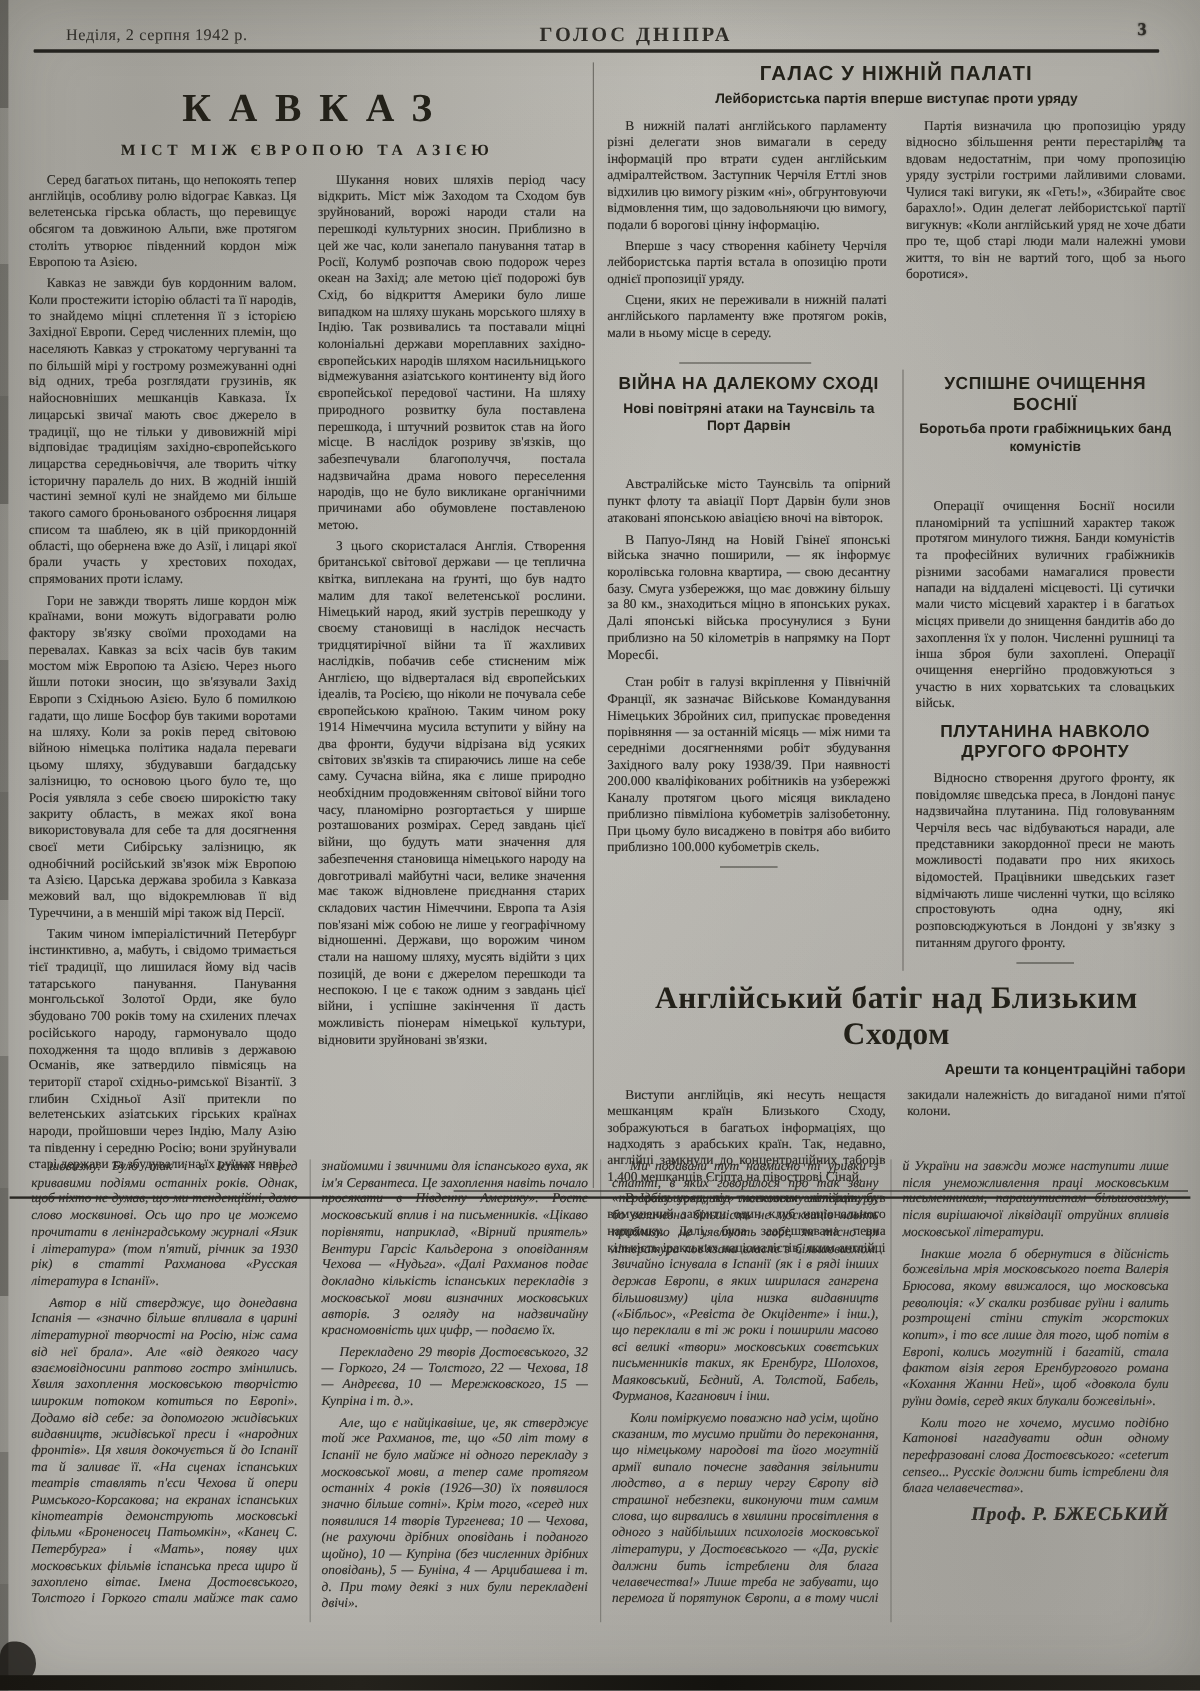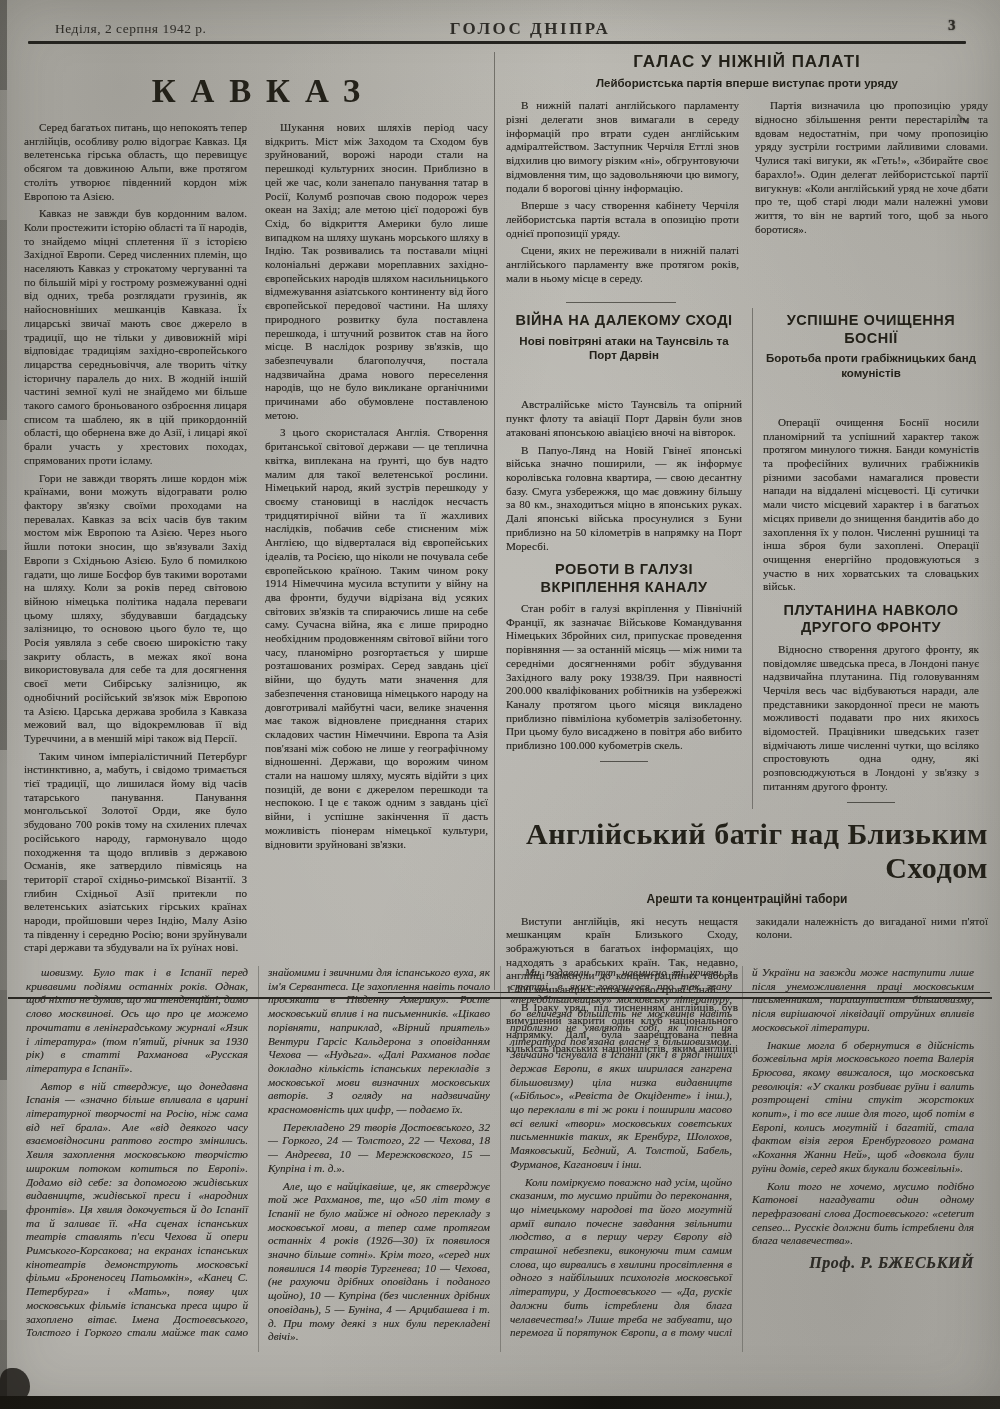--- a/index.html
+++ b/index.html
@@ -42,22 +42,22 @@
   .end-rule{width:110px;height:1px;background:rgba(40,38,33,.65);margin:3px 0 5px 60px;}
   .subrow{display:flex;margin-top:4px;min-height:424px;}
   .subcol-l{width:246px;padding-right:10px;}
   .vrule-sub{width:1px;background:rgba(45,43,38,.45);}
   .subcol-r{width:226px;padding-left:10px;}
   .sub-title{font-size:14.5px;font-weight:bold;text-align:center;letter-spacing:.5px;line-height:1.2;margin-top:4px;}
   .sub-sub{font-size:11.5px;font-weight:bold;text-align:center;margin:4px 0 6px;line-height:1.25;}
   .body-block{overflow:hidden;margin-top:36px;}
   .end-dash{width:48px;height:1px;background:rgba(40,38,33,.7);margin:4px auto 6px;}
   .whip{margin-top:8px;}
-  .whip-title{font-size:30px;font-weight:bold;text-align:right;letter-spacing:.5px;}
-  .whip-sub{font-size:12px;font-weight:bold;text-align:center;margin-top:7px;}
+  .whip-title{font-size:26px;font-weight:bold;text-align:center;letter-spacing:.5px;}
+  .whip-sub{font-size:12px;font-weight:bold;text-align:right;margin-top:7px;}
   .whip-cols{margin-top:9px;height:162px;column-count:2;column-gap:18px;column-fill:auto;overflow:hidden;}
   
   .rule-bottom-a{position:absolute;left:8px;top:997px;width:984px;height:2px;background:#2a2823;}
   .rule-bottom-b{position:absolute;left:378px;top:992px;width:612px;height:1px;background:#2a2823;}
   
   .bottom-cols{position:absolute;left:26px;top:966px;width:948px;height:386px;
     column-count:4;column-gap:20px;column-fill:auto;overflow:hidden;
     column-rule:1px solid rgba(50,48,42,.35);font-style:italic;}
   .signature{text-indent:0;text-align:right;font-weight:bold;font-size:16px;margin-top:8px;letter-spacing:.5px;}
   
@@ -75,20 +75,21 @@
 
 <div class="page">
 
   <div class="masthead-date">Неділя, 2 серпня 1942 р.</div>
   <div class="masthead-title">ГОЛОС ДНІПРА</div>
   <div class="page-number">3</div>
   <div class="rule-main"></div>
 
   <section class="kavkaz">
     <h1 class="kavkaz-title">КАВКАЗ</h1>
+    <h2 class="kavkaz-subtitle">МІСТ МІЖ ЄВРОПОЮ ТА АЗІЄЮ</h2>
     <div class="kavkaz-cols">
         <p>Серед багатьох питань, що непокоять тепер англійців, особливу ролю відограє Кавказ. Ця велетенська гірська область, що перевищує обсягом та довжиною Альпи, вже протягом століть утворює південний кордон між Европою та Азією.</p>
         <p>Кавказ не завжди був кордонним валом. Коли простежити історію області та її народів, то знайдемо міцні сплетення її з історією Західної Европи. Серед численних племін, що населяють Кавказ у строкатому чергуванні та по більшій мірі у гострому розмежуванні одні від одних, треба розглядати грузинів, як найосновніших мешканців Кавказа. Їх лицарські звичаї мають своє джерело в традиції, що не тільки у дивовижній мірі відповідає традиціям західно-європейського лицарства середньовіччя, але творить чітку історичну паралель до них. В жодній іншій частині земної кулі не знайдемо ми більше такого самого броньованого озброєння лицаря списом та шаблею, як в цій прикордонній області, що обернена вже до Азії, і лицарі якої брали участь у хрестових походах, спрямованих проти ісламу.</p>
         <p>Гори не завжди творять лише кордон між країнами, вони можуть відогравати ролю фактору зв'язку своїми проходами на перевалах. Кавказ за всіх часів був таким мостом між Европою та Азією. Через нього йшли потоки зносин, що зв'язували Захід Европи з Східньою Азією. Було б помилкою гадати, що лише Босфор був такими воротами на шляху. Коли за років перед світовою війною німецька політика надала переваги цьому шляху, збудувавши багдадську залізницю, то основою цього було те, що Росія уявляла з себе своєю широкістю таку закриту область, в межах якої вона використовувала для себе та для досягнення своєї мети Сибірську залізницю, як однобічний російський зв'язок між Европою та Азією. Царська держава зробила з Кавказа межовий вал, що відокремлював її від Туреччини, а в меншій мірі також від Персії.</p>
         <p>Таким чином імперіалістичний Петербург інстинктивно, а, мабуть, і свідомо тримається тієї традиції, що лишилася йому від часів татарського панування. Панування монгольської Золотої Орди, яке було збудовано 700 років тому на схилених плечах російського народу, гармонувало щодо походження та щодо впливів з державою Османів, яке затвердило півмісяць на території старої східньо-римської Візантії. З глибин Східньої Азії притекли по велетенських азіатських гірських країнах народи, пройшовши через Індію, Малу Азію та південну і середню Росію; вони зруйнували старі держави та збудували на їх руїнах нові.</p>
         <p>Шукання нових шляхів період часу відкрить. Міст між Заходом та Сходом був зруйнований, ворожі народи стали на перешкоді культурних зносин. Приблизно в цей же час, коли занепало панування татар в Росії, Колумб розпочав свою подорож через океан на Захід; але метою цієї подорожі був Схід, бо відкриття Америки було лише випадком на шляху шукань морського шляху в Індію. Так розвивались та поставали міцні колоніальні держави мореплавних західно-європейських народів шляхом насильницького відмежування азіатського континенту від його європейської передової частини. На шляху природного розвитку була поставлена перешкода, і штучний розвиток став на його місце. В наслідок розриву зв'язків, що забезпечували благополуччя, постала надзвичайна драма нового переселення народів, що не було викликане органічними причинами або обумовлене поставленою метою.</p>
         <p>З цього скористалася Англія. Створення британської світової держави — це теплична квітка, виплекана на ґрунті, що був надто малим для такої велетенської рослини. Німецький народ, який зустрів перешкоду у своєму становищі в наслідок несчасть тридцятирічної війни та її жахливих наслідків, побачив себе стисненим між Англією, що відверталася від європейських ідеалів, та Росією, що ніколи не почувала себе європейською країною. Таким чином року 1914 Німеччина мусила вступити у війну на два фронти, будучи відрізана від усяких світових зв'язків та спираючись лише на себе саму. Сучасна війна, яка є лише природно необхідним продовженням світової війни того часу, планомірно розгортається у ширше розташованих розмірах. Серед завдань цієї війни, що будуть мати значення для забезпечення становища німецького народу на довготривалі майбутні часи, велике значення має також відновлене приєднання старих складових частин Німеччини. Европа та Азія пов'язані між собою не лише у географічному відношенні. Держави, що ворожим чином стали на нашому шляху, мусять відійти з цих позицій, де вони є джерелом перешкоди та неспокою. І це є також одним з завдань цієї війни, і успішне закінчення її дасть можливість піонерам німецької культури, відновити зруйновані зв'язки.</p>
       </div>
   </section>
 
@@ -107,21 +108,20 @@
     <div class="end-rule"></div>
 
     <div class="subrow">
       <div class="subcol-l">
         <h3 class="sub-title sans">ВІЙНА НА ДАЛЕКОМУ СХОДІ</h3>
         <h4 class="sub-sub sans">Нові повітряні атаки на Таунсвіль та Порт Дарвін</h4>
         <div class="body-block">
             <p>Австралійське місто Таунсвіль та опірний пункт флоту та авіації Порт Дарвін були знов атаковані японською авіацією вночі на вівторок.</p>
             <p>В Папуо-Лянд на Новій Гвінеї японські війська значно поширили, — як інформує королівська головна квартира, — свою десантну базу. Смуга узбережжя, що має довжину більшу за 80 км., знаходиться міцно в японських руках. Далі японські війська просунулися з Буни приблизно на 50 кілометрів в напрямку на Порт Моресбі.</p>
           </div>
-        <h3 class="sub-title sans">РОБОТИ В ГАЛУЗІ ВКРІПЛЕННЯ КАНАЛУ</h3>
         <div class="body-block" style="margin-top:6px">
             <p>Стан робіт в галузі вкріплення у Північній Франції, як зазначає Військове Командування Німецьких Збройних сил, припускає проведення порівняння — за останній місяць — між ними та середніми досягненнями робіт збудування Західного валу року 1938/39. При наявності 200.000 кваліфікованих робітників на узбережжі Каналу протягом цього місяця викладено приблизно півміліона кубометрів залізобетонну. При цьому було висаджено в повітря або вибито приблизно 100.000 кубометрів скель.</p>
           </div>
         <div class="end-dash"></div>
       </div>
       <div class="vrule-sub"></div>
       <div class="subcol-r">
         <h3 class="sub-title sans">УСПІШНЕ ОЧИЩЕННЯ БОСНІЇ</h3>
         <h4 class="sub-sub sans">Боротьба проти грабіжницьких банд комуністів</h4>
         <div class="body-block">

